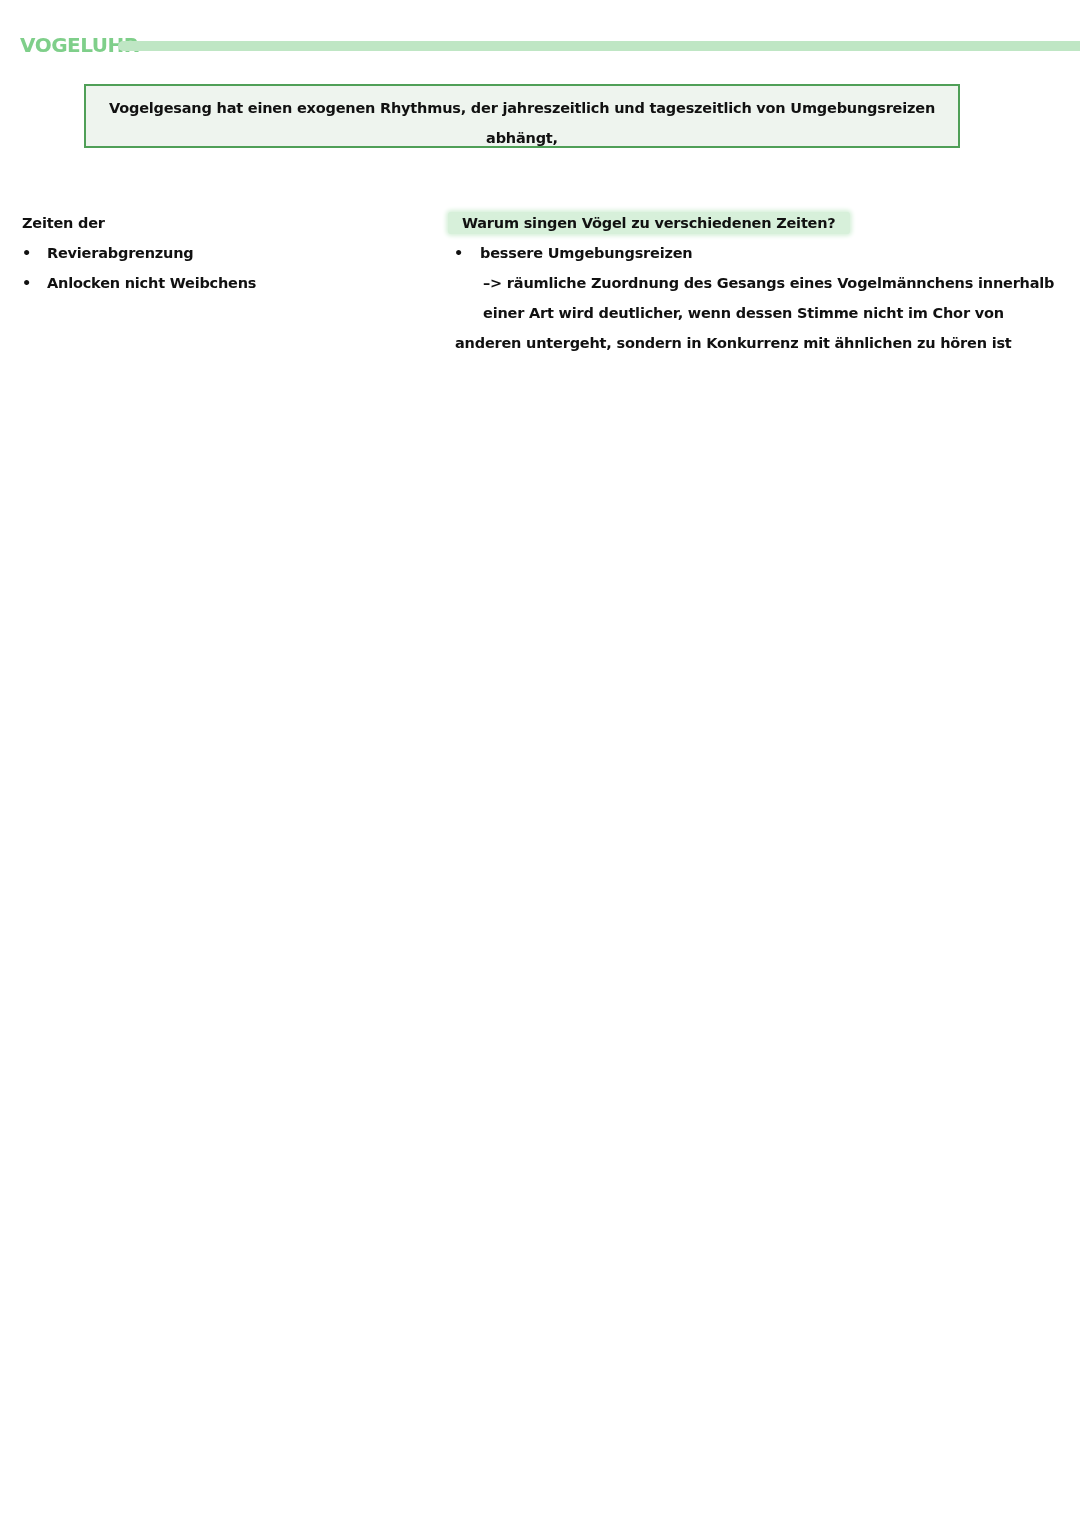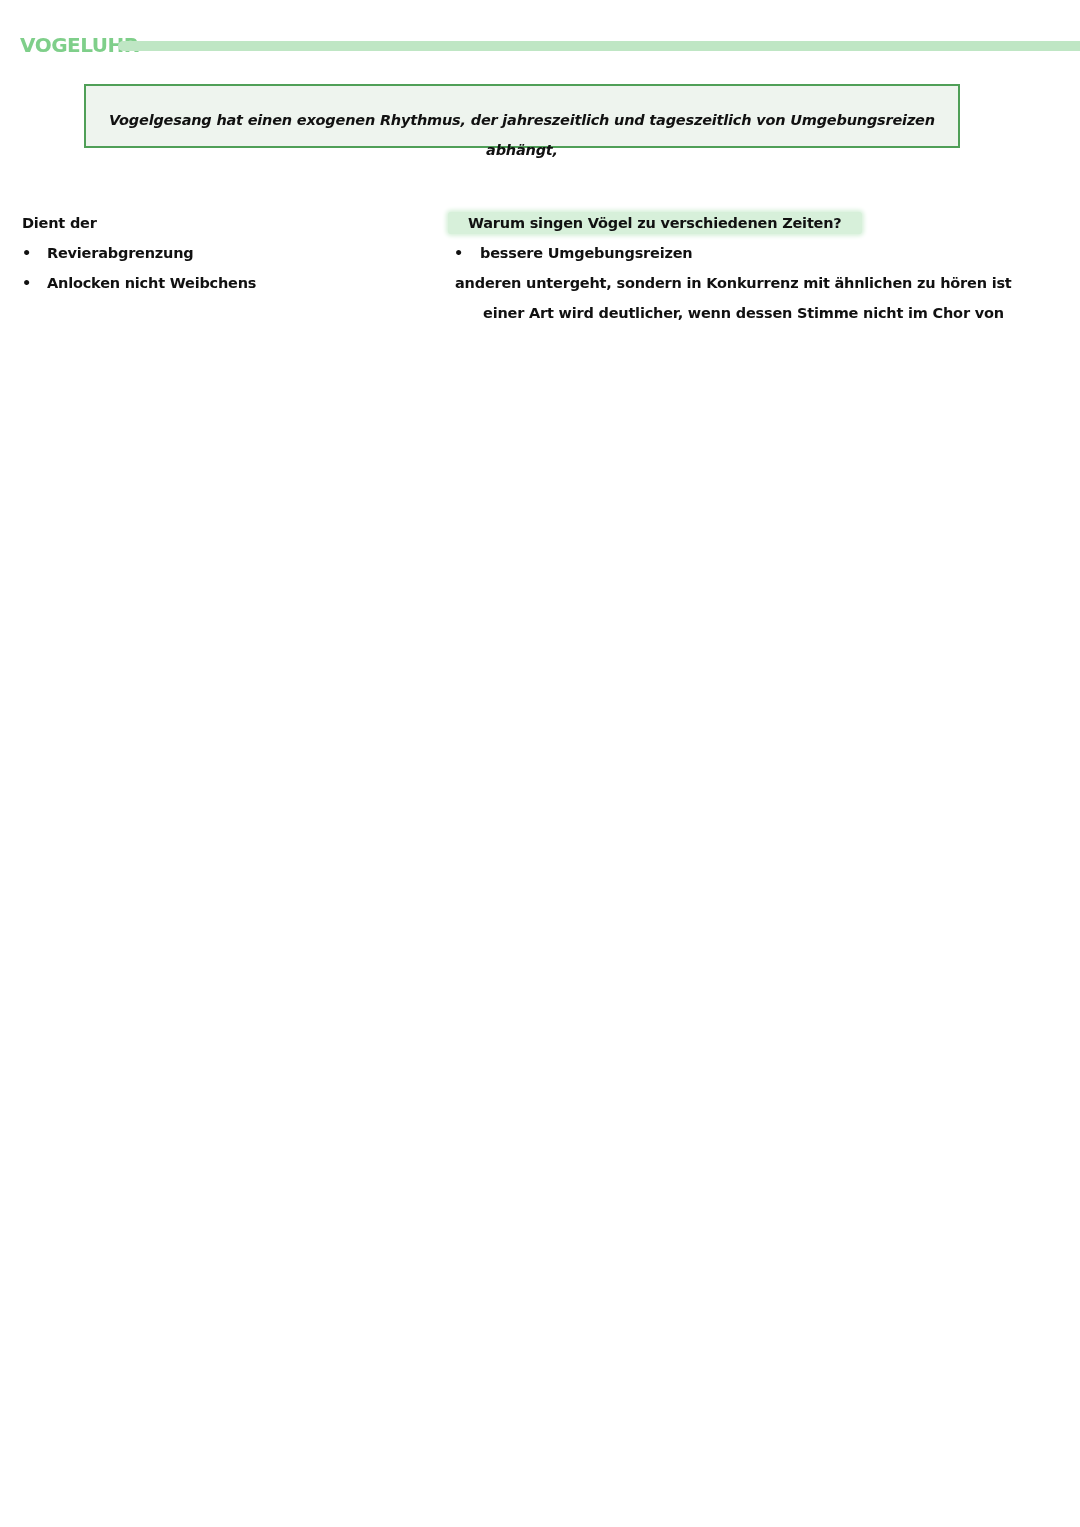--- a/index.html
+++ b/index.html
@@ -52,22 +52,21 @@
       background: #eef4ee;
       box-sizing: border-box;
       text-align: center;
       font-weight: bold;
       font-size: 14.5px;
       line-height: 30px;
       padding-top: 3px;
       letter-spacing: -0.2px;
     }
     .definition-box p {
-      margin: 16px;
-      font-style: italic;
+      margin: 4px;
     }
     .col-left {
       position: absolute;
       left: 22px;
       top: 208px;
       width: 400px;
     }
     .col-right {
       position: absolute;
       left: 448px;
@@ -90,21 +89,21 @@
       position: absolute;
       left: 0;
       top: 0;
       width: 10px;
     }
     .heading-highlight {
       display: inline-block;
       background: #d7f0da;
       box-shadow: 0 0 4px 2px #d7f0da;
       border-radius: 3px;
-      padding: 0 20px;
+      padding: 0 14px;
       line-height: 22px;
       margin-top: 4px;
     }
     .right-bullet {
       padding-left: 32px;
     }
     .right-bullet .bullet {
       left: 6px;
     }
     .indent {
@@ -120,34 +119,35 @@
 <div class="header">
   <div class="title">VOGELUHR</div>
   <div class="title-bar"></div>
 </div>
 
 <div class="definition-box">
   <p>Vogelgesang hat einen exogenen Rhythmus, der jahreszeitlich und tageszeitlich von Umgebungsreizen abhängt,</p>
 </div>
 
 <div class="col-left">
-  <div class="line">Dient der</div>
+  <div class="line">Zeiten der</div>
   <div class="line bullet-row">
     <span class="bullet">•</span>
     <span>Revierabgrenzung</span>
   </div>
   <div class="line bullet-row">
     <span class="bullet">•</span>
     <span>Anlocken nicht Weibchens</span>
   </div>
 </div>
 
 <div class="col-right">
   <div class="line">
     <span class="heading-highlight">Warum singen Vögel zu verschiedenen Zeiten?</span>
   </div>
   <div class="line bullet-row right-bullet">
     <span class="bullet">•</span>
     <span>bessere Umgebungsreizen</span>
   </div>
+  <div class="line indent">–&gt; räumliche Zuordnung des Gesangs eines Vogelmännchens innerhalb</div>
+  <div class="line indent">einer Art wird deutlicher, wenn dessen Stimme nicht im Chor von</div>
   <div class="line outdent">anderen untergeht, sondern in Konkurrenz mit ähnlichen zu hören ist</div>
-  <div class="line indent">einer Art wird deutlicher, wenn dessen Stimme nicht im Chor von</div>
 </div>
 
 </body></html>

